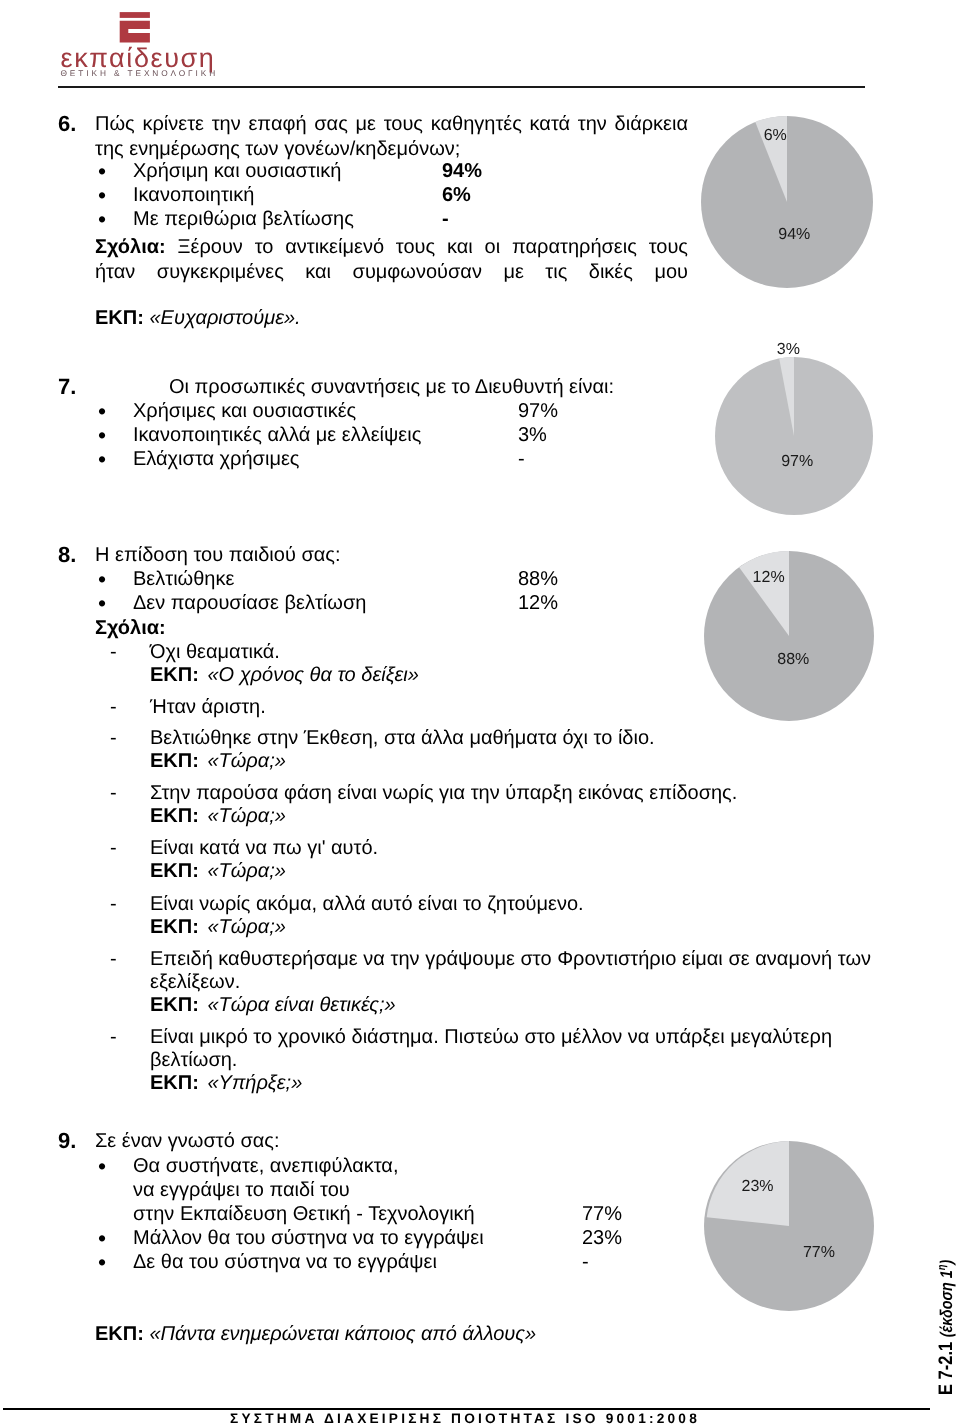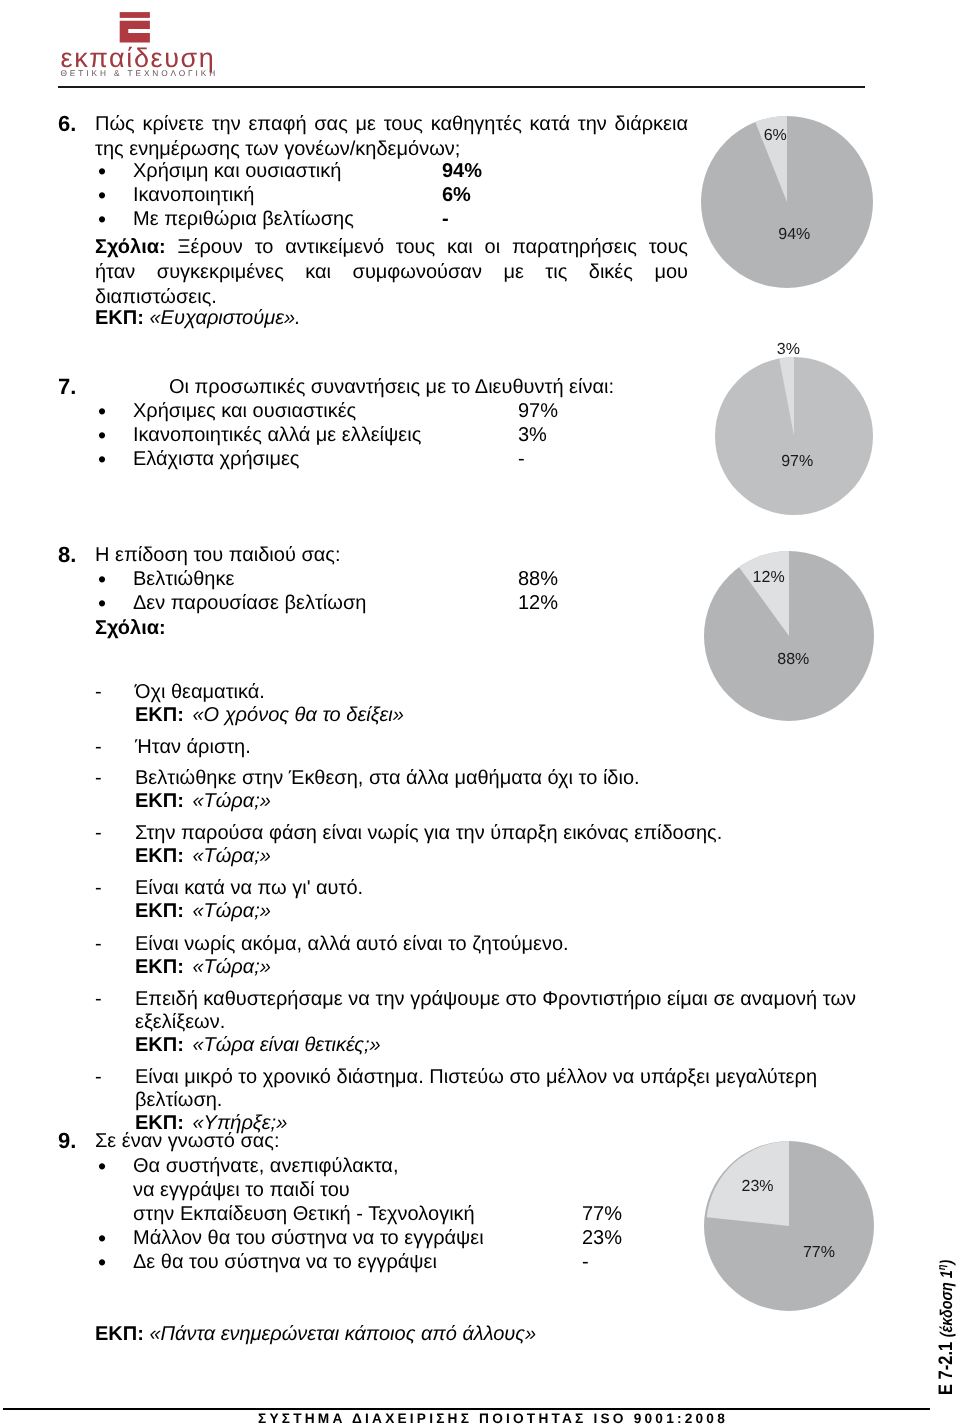--- a/index.html
+++ b/index.html
@@ -7,21 +7,21 @@
        font-family:"Liberation Sans",sans-serif;position:relative;overflow:hidden;}
   .page{position:absolute;left:0;top:0;width:784px;height:1428px;}
 
   
   .logo{position:absolute;left:60px;top:6px;width:170px;height:80px;}
   .hdr-rule{position:absolute;left:58px;top:86px;width:807px;height:2px;background:#1a1a1a;}
 
   
   .ftr-rule{position:absolute;left:3px;top:1408px;width:927px;height:2px;background:#000;}
   .ftr-text{position:absolute;left:0;top:1411px;width:930px;text-align:center;
-            font-size:13.7px;font-weight:bold;letter-spacing:3.2px;margin-left:28px;}
+            font-size:13.7px;font-weight:bold;letter-spacing:3.2px;}
 
   
   .vcode{position:absolute;left:0;top:0;width:300px;
          transform-origin:0 0;
          transform:translate(937px,1395px) rotate(-90deg) scaleX(0.845);
          white-space:nowrap;font-size:19.5px;font-weight:bold;line-height:19.5px;}
   .vcode i{font-style:italic;font-weight:bold;font-size:17px;}
   .vcode sup{font-size:11px;vertical-align:super;line-height:0;}
 
   
@@ -35,21 +35,21 @@
   .bl{position:relative;height:23.9px;font-size:20px;line-height:23.9px;white-space:nowrap;}
   .bl .dot{display:inline-block;width:38px;font-size:23px;vertical-align:top;padding-left:3px;box-sizing:border-box;}
   .bl .lbl{display:inline-block;}
   .bl .val{position:absolute;left:347px;top:0;font-weight:bold;}
   .bl .val.plain{font-weight:normal;}
   .bl.bl3{height:69px;}
   .bullets.b9 .bl{height:24px;line-height:24px;}
   .bullets.b9 .bl.bl3{height:72px;}
   .lblmulti > span{display:block;}
   svg.pie{overflow:visible;}
-  .di{position:absolute;left:95px;width:790px;font-size:20px;line-height:23px;white-space:nowrap;margin-top:40px;}
+  .di{position:absolute;left:110px;width:790px;font-size:20px;line-height:23px;white-space:nowrap;}
   .di .dsh{display:inline-block;width:40px;vertical-align:top;box-sizing:border-box;font-size:20px;}
   .di .dtxt{display:inline-block;vertical-align:top;white-space:nowrap;}
   .ekpline .dtxt b{margin-right:3px;}
   .di .dtxt.wrapbox{width:721px;white-space:normal;}
   .di .dtxt.wrapbox > span{display:block;white-space:nowrap;}
   .di .dtxt.wrapbox > span.jl{white-space:normal;text-align:justify;text-align-last:justify;}
 
   
   svg.pie{position:absolute;}
   .pl{font-family:"Liberation Sans",sans-serif;font-size:16px;fill:#1a1a1a;}
@@ -83,21 +83,20 @@
       <span class="val">6%</span>
     </div>
     <div class="bl">
       <span class="dot">•</span><span class="lbl">Με περιθώρια βελτίωσης</span>
       <span class="val vdash">-</span>
     </div>
   </div>
   <div class="qblock" style="left:95px;top:235px;width:593px;">
     <div class="jl"><b>Σχόλια:</b> <span>Ξέρουν το αντικείμενό τους και οι παρατηρήσεις τους</span></div>
     <div class="jl">ήταν συγκεκριμένες και συμφωνούσαν με τις δικές μου</div>
-    <div>διαπιστώσεις.</div>
   </div>
   <div class="qblock" style="left:95px;top:306px;width:593px;"><b>ΕΚΠ:</b> <i>«Ευχαριστούμε».</i></div>
 
   <div class="qnum" style="left:58px;top:375px;">7.</div>
   <div class="qblock" style="left:95px;top:375px;width:593px;text-align:center;">Οι προσωπικές συναντήσεις με το Διευθυντή είναι:</div>
   <div class="bullets" style="top:400px;">
     <div class="bl">
       <span class="dot">•</span><span class="lbl">Χρήσιμες και ουσιαστικές</span>
       <span class="val plain" style="left:423px;">97%</span>
     </div>

